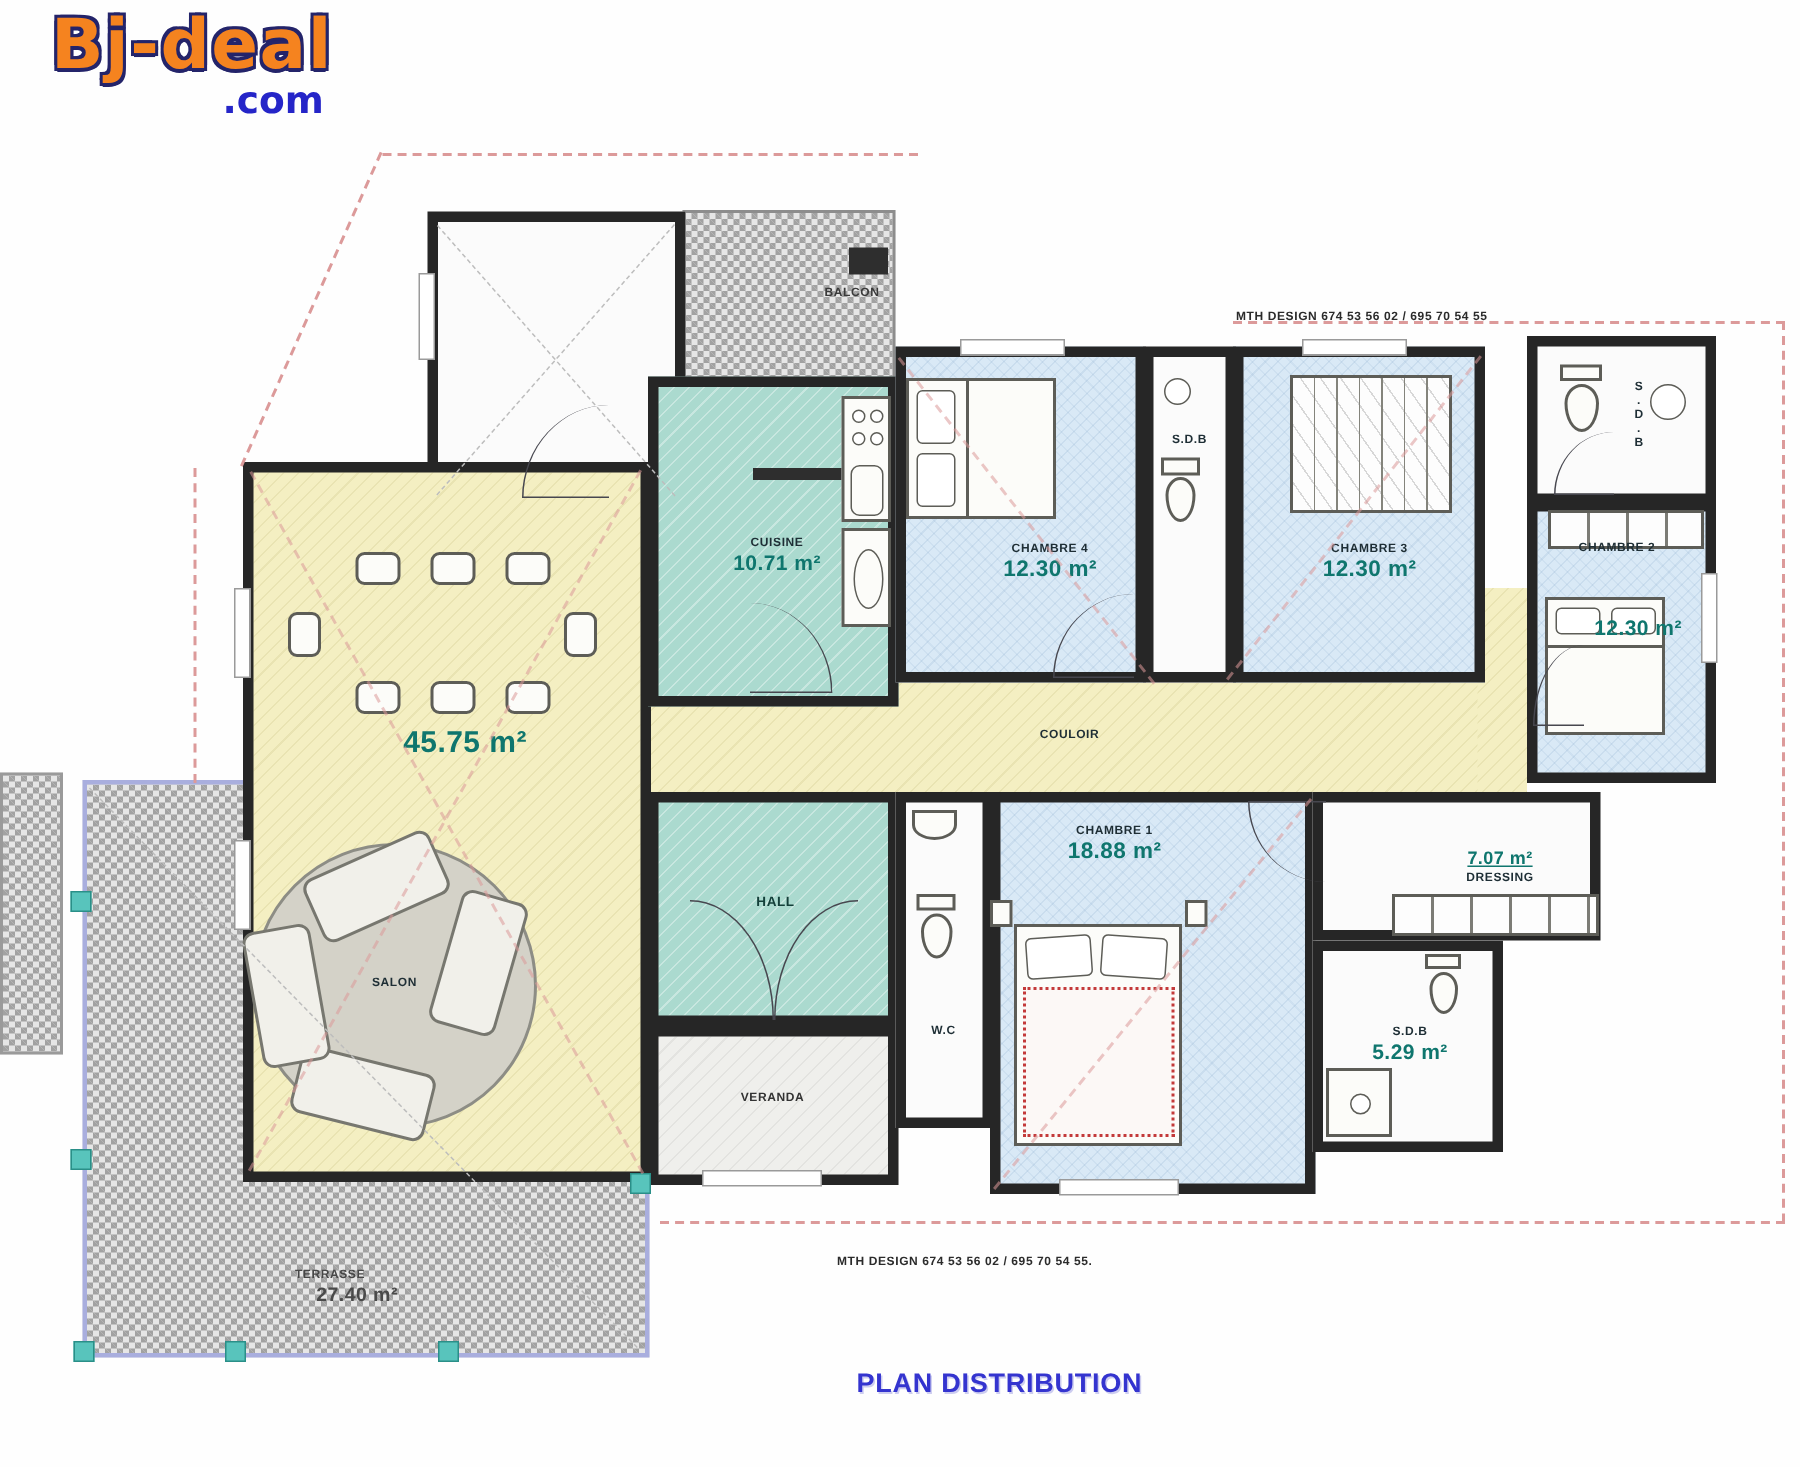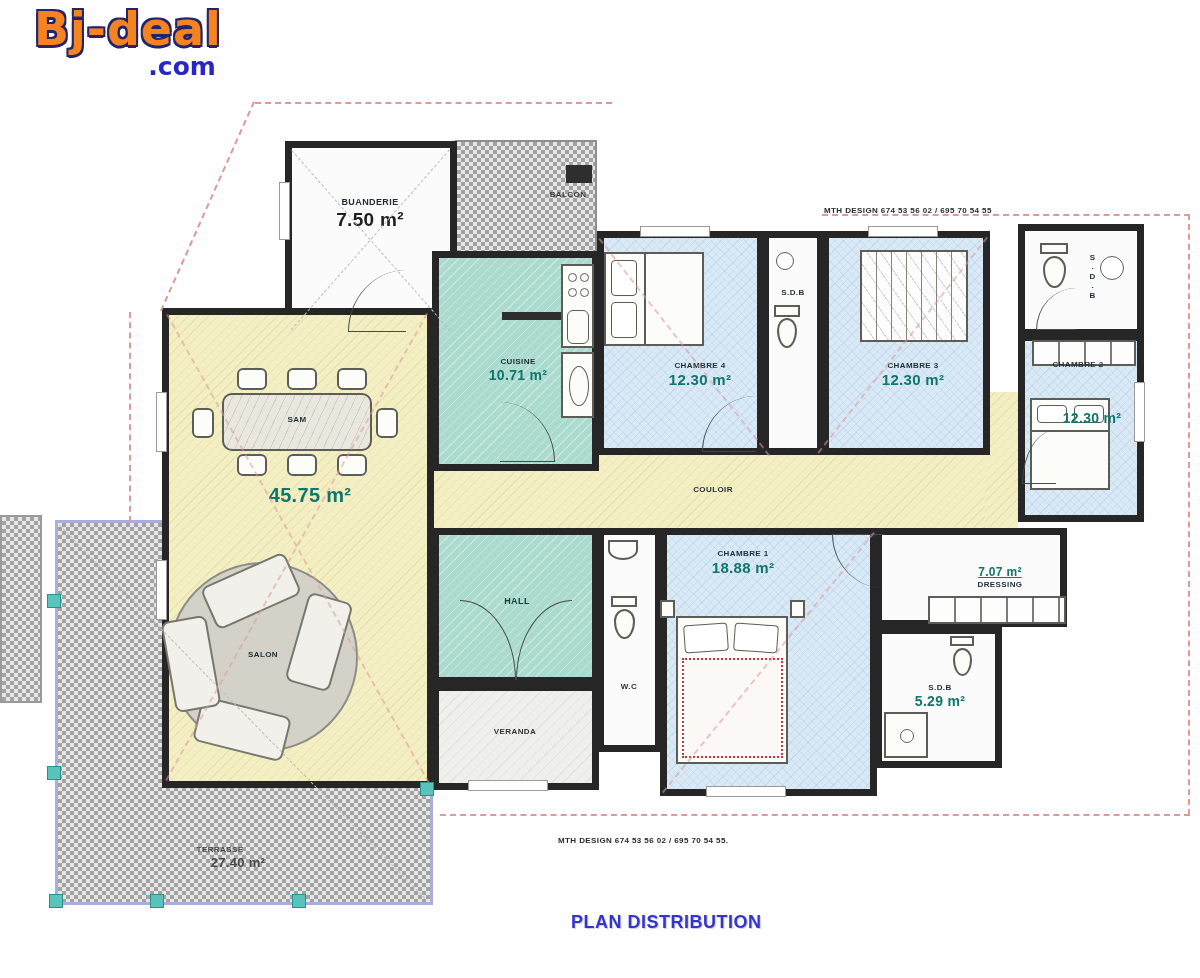--- a/index.html
+++ b/index.html
@@ -122,24 +122,20 @@
   <div class="room blue z3" style="left:822px;top:231px;width:168px;height:224px;"></div>
   <div class="room white z3" style="left:1018px;top:224px;width:126px;height:112px;"></div>
   <div class="room blue z3" style="left:1018px;top:334px;width:126px;height:188px;"></div>
   <div class="room teal z3" style="left:432px;top:528px;width:167px;height:156px;"></div>
   <div class="room lightgray z3" style="left:432px;top:684px;width:167px;height:106px;"></div>
   <div class="room white z3" style="left:597px;top:528px;width:65px;height:224px;"></div>
   <div class="room blue z3" style="left:660px;top:528px;width:217px;height:268px;"></div>
   <div class="room white z3" style="left:875px;top:528px;width:192px;height:99px;"></div>
   <div class="room white z3" style="left:875px;top:627px;width:127px;height:141px;"></div>
 
-  <div class="lbl" style="left:300px;top:197px;width:140px;">
-    <div class="rname">BUANDERIE</div>
-    <div class="rarea dark">7.50 m²</div>
-  </div>
   <div class="lbl" style="left:478px;top:190px;width:100px;margin-left:40px;">
     <div class="rname sm" style="color:#3a3a3a;">BALCON</div>
   </div>
   <div class="lbl" style="left:458px;top:357px;width:120px;">
     <div class="rname sm">CUISINE</div>
     <div class="rarea" style="font-size:14px;">10.71 m²</div>
   </div>
   <div class="lbl" style="left:640px;top:361px;width:120px;">
     <div class="rname sm">CHAMBRE 4</div>
     <div class="rarea">12.30 m²</div>
@@ -185,23 +181,20 @@
   </div>
   <div class="lbl" style="left:902px;top:683px;width:76px;">
     <div class="rname sm">S.D.B</div>
     <div class="rarea" style="font-size:14px;">5.29 m²</div>
   </div>
   <div class="lbl" style="left:150px;top:845px;width:140px;">
     <div class="rname sm" style="color:#474747;">TERRASSE</div>
     <div class="rarea gray">27.40 m²</div>
   </div>
 
-  <div class="furn r10 table-hatch" style="left:222px;top:393px;width:150px;height:58px;">
-    <div class="rname sm" style="position:absolute;left:0;right:0;top:20px;text-align:center;">SAM</div>
-  </div>
   <div class="furn r6" style="left:237px;top:368px;width:30px;height:22px;"></div>
   <div class="furn r6" style="left:287px;top:368px;width:30px;height:22px;"></div>
   <div class="furn r6" style="left:337px;top:368px;width:30px;height:22px;"></div>
   <div class="furn r6" style="left:237px;top:454px;width:30px;height:22px;"></div>
   <div class="furn r6" style="left:287px;top:454px;width:30px;height:22px;"></div>
   <div class="furn r6" style="left:337px;top:454px;width:30px;height:22px;"></div>
   <div class="furn r6" style="left:192px;top:408px;width:22px;height:30px;"></div>
   <div class="furn r6" style="left:376px;top:408px;width:22px;height:30px;"></div>
 
   <div class="furn round rug" style="left:168px;top:562px;width:190px;height:190px;">

